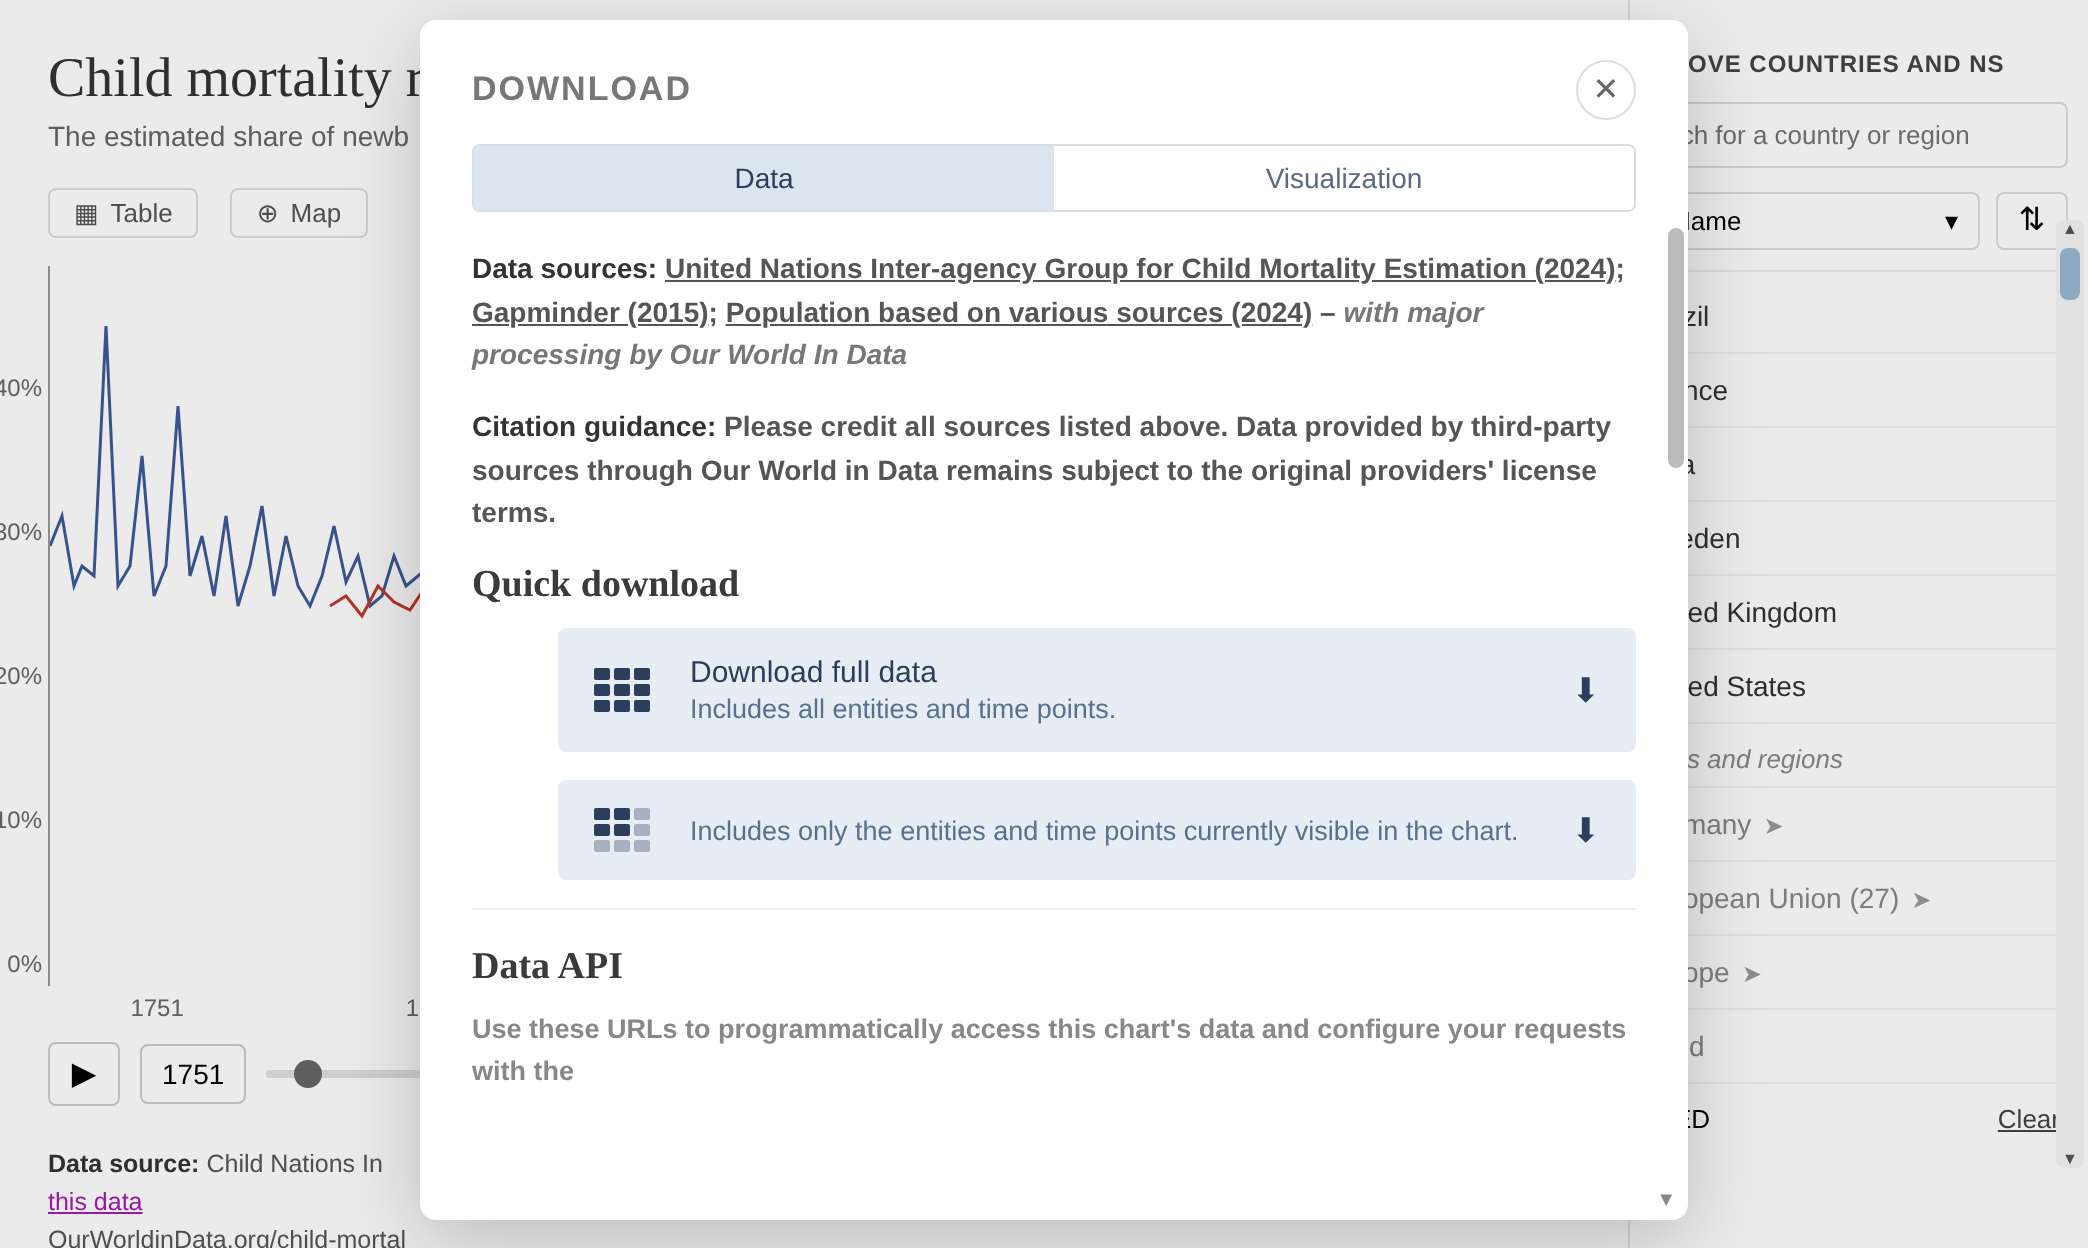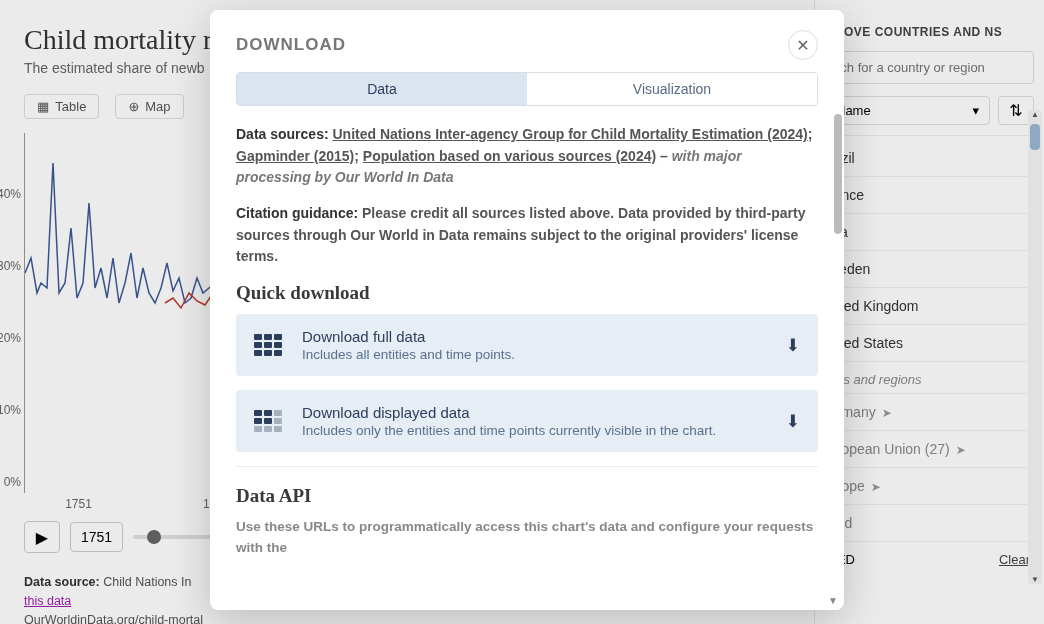--- a/index.html
+++ b/index.html
@@ -48,21 +48,21 @@
 .tabs { display: flex; margin: 0 26px; border: 1px solid #d7dde5; border-radius: 4px; overflow: hidden; }
 .tab { flex: 1; text-align: center; padding: 8px 0; font-size: 14px; color: #5a6a84; background: #fff; }
 .tab.active { background: #dbe5f0; color: #2d3e5c; }
 .m-body { flex: 1; overflow: hidden; padding: 18px 26px 0; position: relative; }
 .m-body h3 { font-family: Georgia, serif; font-size: 19px; color: #3a3a3a; margin-bottom: 10px; }
 .m-body p { font-size: 14px; color: #555; line-height: 1.55; margin-bottom: 14px; font-weight: bold; }
 .m-body b { color: #333; }
 .m-body .underline { text-decoration: underline; color: #555; }
 .m-body .ital { font-style: italic; color: #777; }
 .desc { font-size: 13.5px !important; color: #888 !important; }
-.dl-card { background: #e6edf4; border-radius: 4px; padding: 14px 18px; display: flex; align-items: center; gap: 16px; margin-bottom: 14px; }
+.dl-card { background: #e6edf4; border-radius: 4px; padding: 14px 18px; display: flex; align-items: center; gap: 16px; margin-bottom: 14px; margin-left: 43px; }
 .dl-icon { width: 32px; display: flex; flex-wrap: wrap; gap: 2px; }
 .cell { width: 8px; height: 6px; background: #2d3e5c; border-radius: 1px; }
 .cell.m { opacity: 0.35; }
 .dl-text { flex: 1; }
 .dl-title { font-size: 15px; color: #2d3e5c; font-weight: 500; margin-bottom: 2px; }
 .dl-sub { font-size: 13.5px; color: #5a708f; }
 .dl-arrow { font-size: 17px; color: #2d3e5c; }
 .m-scroll { position: absolute; right: 2px; top: 0; bottom: 0; width: 8px; }
 .m-thumb { position: absolute; left: 0; right: 0; top: 8px; height: 120px; background: #bbb; border-radius: 4px; }
 .m-arrow { position: absolute; right: 0; font-size: 10px; color: #888; }
@@ -198,21 +198,20 @@
           <span class="cell"></span>
           <span class="cell m"></span>
         <span class="cell"></span>
           <span class="cell"></span>
           <span class="cell m"></span>
         <span class="cell m"></span>
           <span class="cell m"></span>
           <span class="cell m"></span>
       </div>
       <div class="dl-text">
-        <div class="dl-title">Download displayed data</div>
         <div class="dl-sub">Includes only the entities and time points currently visible in the chart.</div>
       </div>
       <div class="dl-arrow">⬇</div>
     </div>
 
     <hr class="sep">
     <h3>Data API</h3>
     <p class="desc">Use these URLs to programmatically access this chart's data and configure your requests with the</p>
 
     <div class="m-scroll">

